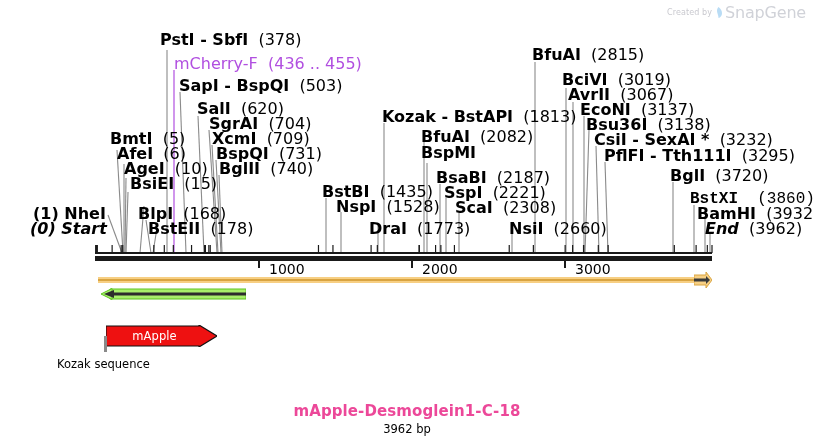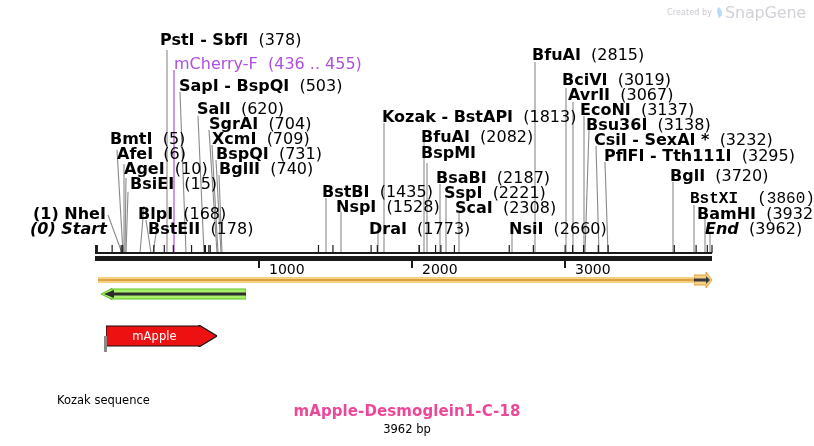--- a/index.html
+++ b/index.html
@@ -284,18 +284,18 @@
   </svg>
 
   <div class="red-arrow" style="left:106px;top:303px;width:111px;height:22px;margin-top:22px;">
     <svg width="111" height="22" viewBox="0 0 111 22" style="display:block;">
       <path d="M0 1 L93 1 L93 0 L111 11 L93 22 L93 21 L0 21 Z" fill="#ee1111" stroke="#111111" stroke-width="1.2" stroke-linejoin="miter"></path>
     </svg>
     <div class="lab">mApple</div>
   </div>
 
   <div class="kozak-tick" style="left:104px;top:336px;height:16px;"></div>
-  <div class="kozak-label" style="left:57px;top:357px;margin-top:36px;">Kozak sequence</div>
+  <div class="kozak-label" style="left:57px;top:357px;">Kozak sequence</div>
 
   <div class="title" style="left:0;top:402px;">mApple-Desmoglein1-C-18</div>
   <div class="subtitle" style="left:0;top:422px;">3962 bp</div>
 
 </div>
 
 </body></html>

